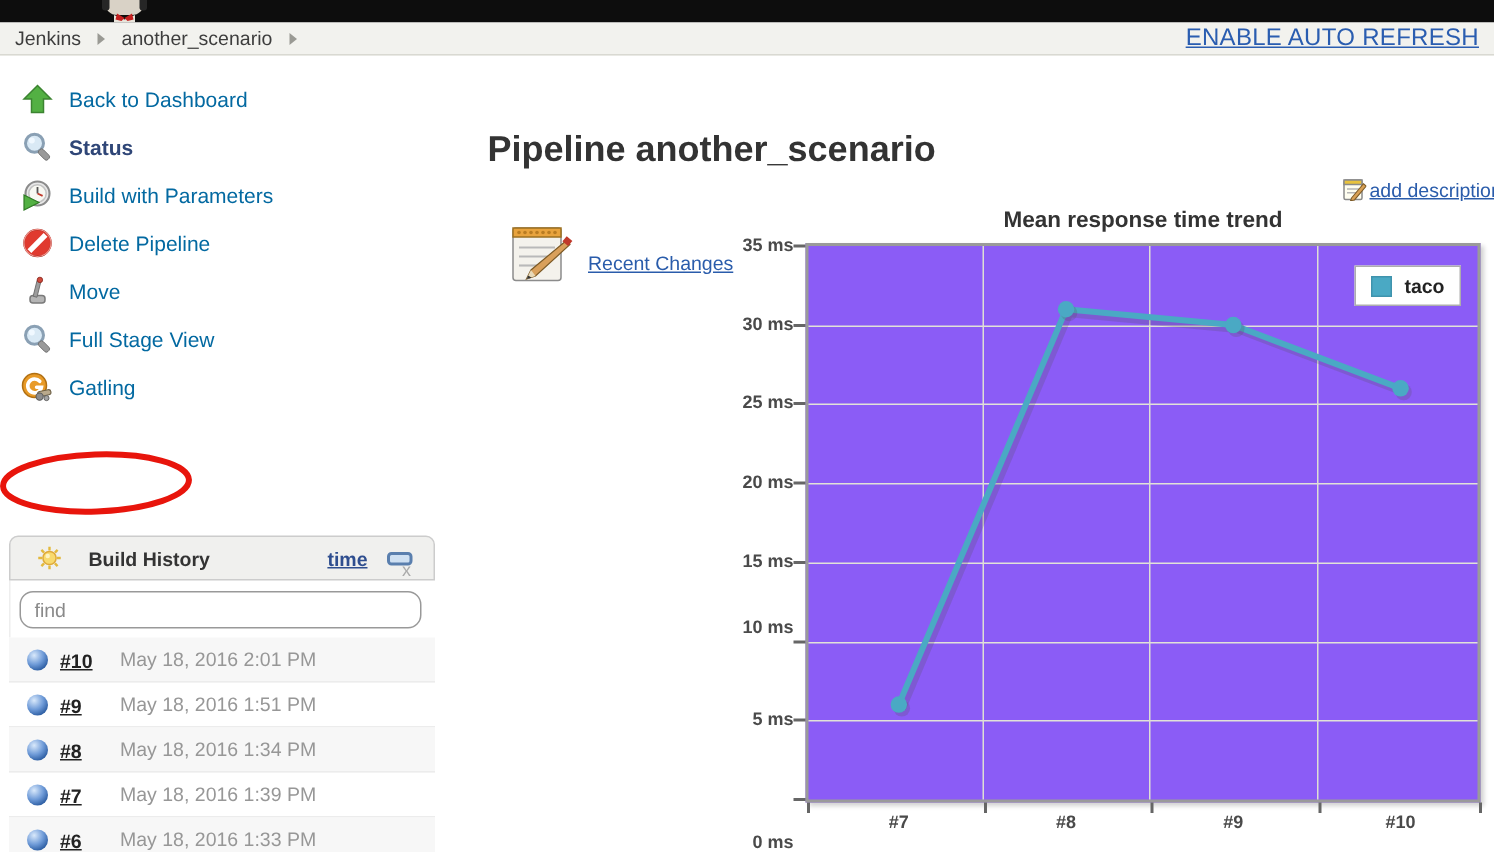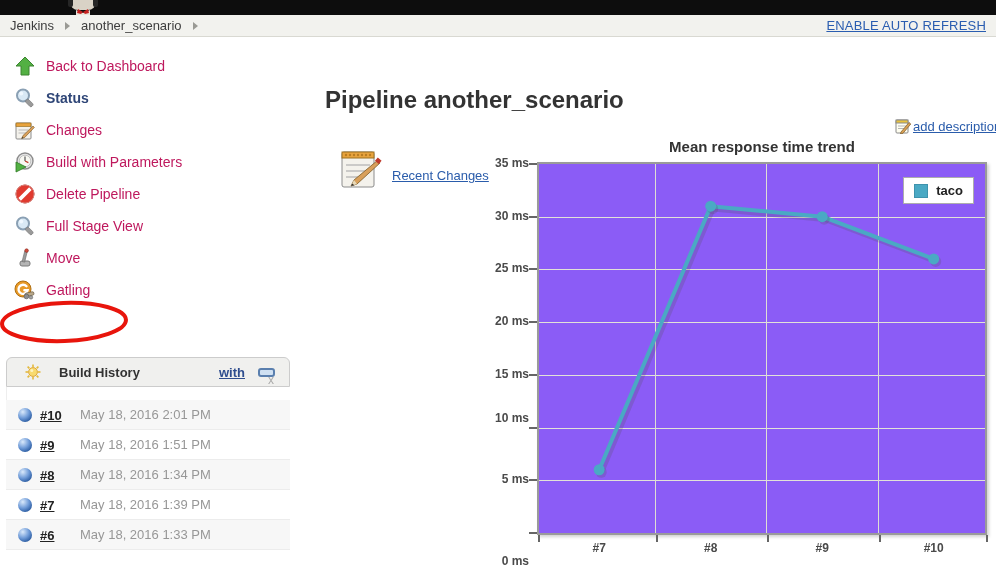--- a/index.html
+++ b/index.html
@@ -18,32 +18,32 @@
     background:#f2f2ee; border-bottom:1px solid #d9d9d2;
     display:flex; align-items:center; padding:0 10px; font-size:13px; color:#444;
   }
   .crumb { color:#3d3d3d; cursor:pointer; }
   .crumb-sep {
     width:0; height:0; border-left:5px solid #9a9a94;
     border-top:4px solid transparent; border-bottom:4px solid transparent;
     margin:0 11px; display:inline-block;
   }
   .auto-refresh {
-    margin-left:auto; font-size:13px; color:#2a5db0; text-decoration:underline;
+    margin-left:auto; font-size:16px; color:#2a5db0; text-decoration:underline;
     letter-spacing:.2px; cursor:pointer;
   }
 
   
   .side-nav { position:absolute; left:0; top:50px; width:300px; }
   .task {
     display:flex; align-items:center; height:32px; padding-left:14px; cursor:pointer;
   }
   .task .ticon { width:22px; height:22px; margin-right:10px; flex:0 0 22px; }
   .task .ticon svg { width:22px; height:22px; display:block; }
-  .task a { font-size:14px; color:#be185d; }
+  .task a { font-size:14px; color:#0369a1; }
   .task.active a { font-weight:bold; color:#2f4677; }
   .red-annotation { position:absolute; left:-6px; top:297px; pointer-events:none; }
 
   
   .bh-panel { position:absolute; left:6px; top:357px; width:284px; }
   .bh-header {
     height:30px; background:#f0f0ee; border:1px solid #ccc; border-radius:6px 6px 0 0;
     display:flex; align-items:center; padding:0 12px; position:relative;
   }
   .bh-header .hicon { width:16px; height:16px; margin-left:6px; margin-right:18px; }
@@ -162,33 +162,20 @@
           <circle cx="9" cy="8.5" r="6" fill="#d9e9f5" stroke="#8aa0b4" stroke-width="2"></circle>
           <circle cx="7.2" cy="6.6" r="2" fill="#f0f8ff"></circle>
           <rect x="12.5" y="11.5" width="8.5" height="4" rx="1.6" transform="rotate(45 13 13)" fill="#9a9a9a" stroke="#707070" stroke-width="0.6"></rect>
         </svg>
       </span>
       <a>Status</a>
     </div>
     <div class="task">
       <span class="ticon">
         <svg viewBox="0 0 22 22">
-          <rect x="2" y="4" width="15" height="16" rx="1" fill="#f4f2ec" stroke="#8c8c8c"></rect>
-          <rect x="2" y="4" width="15" height="3.4" fill="#e8a33d" stroke="#9c7020" stroke-width="0.7"></rect>
-          <line x1="4.5" y1="11" x2="14.5" y2="11" stroke="#b9b9b9"></line>
-          <line x1="4.5" y1="14" x2="14.5" y2="14" stroke="#b9b9b9"></line>
-          <polygon points="19,7 9,16.5 7.6,19.6 10.8,18.4 20.4,8.4" fill="#d9a05b" stroke="#7c5a26" stroke-width="0.6"></polygon>
-          <polygon points="7.6,19.6 8.3,18 9.6,19" fill="#333"></polygon>
-        </svg>
-      </span>
-      <a>Changes</a>
-    </div>
-    <div class="task">
-      <span class="ticon">
-        <svg viewBox="0 0 22 22">
           <circle cx="11" cy="10" r="8" fill="#e8e8e8" stroke="#8c8c8c" stroke-width="1.4"></circle>
           <circle cx="11" cy="10" r="5.8" fill="#f8f8f2" stroke="#c2c2c2"></circle>
           <line x1="11" y1="10" x2="11" y2="5.6" stroke="#555" stroke-width="1.2"></line>
           <line x1="11" y1="10" x2="14.4" y2="11.6" stroke="#c0392b" stroke-width="1.2"></line>
           <polygon points="2,11 12,16 2,21" fill="#53b043" stroke="#2f7a24" stroke-width="0.8"></polygon>
         </svg>
       </span>
       <a>Build with Parameters</a>
     </div>
     <div class="task">
@@ -197,36 +184,36 @@
           <circle cx="11" cy="11" r="9" fill="#e03a2f" stroke="#9c1f16" stroke-width="1"></circle>
           <circle cx="11" cy="11" r="9" fill="none" stroke="#f4978f" stroke-width="0.8"></circle>
           <rect x="3.4" y="9.2" width="15.2" height="3.6" transform="rotate(-45 11 11)" fill="#fff"></rect>
         </svg>
       </span>
       <a>Delete Pipeline</a>
     </div>
     <div class="task">
       <span class="ticon">
         <svg viewBox="0 0 22 22">
+          <rect x="6" y="14" width="10" height="5" rx="2" fill="#b5b5b5" stroke="#7a7a7a"></rect>
+          <rect x="9.4" y="4" width="2.6" height="11" transform="rotate(14 10.7 9.5)" fill="#9c9c9c" stroke="#6e6e6e" stroke-width="0.6"></rect>
+          <circle cx="12.6" cy="3.6" r="1.8" fill="#d04a3c" stroke="#8c2a20" stroke-width="0.6"></circle>
+        </svg>
+      </span>
+      <a>Move</a>
+    </div>
+    <div class="task">
+      <span class="ticon">
+        <svg viewBox="0 0 22 22">
           <circle cx="9" cy="8.5" r="6" fill="#d9e9f5" stroke="#8aa0b4" stroke-width="2"></circle>
           <circle cx="7.2" cy="6.6" r="2" fill="#f0f8ff"></circle>
           <rect x="12.5" y="11.5" width="8.5" height="4" rx="1.6" transform="rotate(45 13 13)" fill="#9a9a9a" stroke="#707070" stroke-width="0.6"></rect>
         </svg>
       </span>
       <a>Full Stage View</a>
-    </div>
-    <div class="task">
-      <span class="ticon">
-        <svg viewBox="0 0 22 22">
-          <rect x="6" y="14" width="10" height="5" rx="2" fill="#b5b5b5" stroke="#7a7a7a"></rect>
-          <rect x="9.4" y="4" width="2.6" height="11" transform="rotate(14 10.7 9.5)" fill="#9c9c9c" stroke="#6e6e6e" stroke-width="0.6"></rect>
-          <circle cx="12.6" cy="3.6" r="1.8" fill="#d04a3c" stroke="#8c2a20" stroke-width="0.6"></circle>
-        </svg>
-      </span>
-      <a>Move</a>
     </div>
     <div class="task">
       <span class="ticon">
         <svg viewBox="0 0 22 22">
           <circle cx="9" cy="10" r="8" fill="#e89a27" stroke="#b06f12" stroke-width="1"></circle>
           <path d="M12.5 7.2 A4.6 4.6 0 1 0 13.6 11.2 L10.4 11.2" fill="none" stroke="#fff" stroke-width="2.4" stroke-linecap="round"></path>
           <rect x="11" y="13.5" width="9" height="3.4" rx="1.6" transform="rotate(-12 15 15)" fill="#b9a98c" stroke="#6e6046" stroke-width="0.7"></rect>
           <circle cx="12.4" cy="17.4" r="2.4" fill="#8c8c8c" stroke="#5c5c5c" stroke-width="0.7"></circle>
           <circle cx="17" cy="18.4" r="1.7" fill="#a5a5a5" stroke="#5c5c5c" stroke-width="0.6"></circle>
         </svg>
@@ -249,24 +236,25 @@
           <line x1="13" y1="8" x2="15.5" y2="8"></line>
         <line x1="2.6" y1="2.6" x2="4.4" y2="4.4"></line>
           <line x1="11.6" y1="11.6" x2="13.4" y2="13.4"></line>
         <line x1="2.6" y1="13.4" x2="4.4" y2="11.6"></line>
           <line x1="11.6" y1="4.4" x2="13.4" y2="2.6"></line>
       </g>
       <circle cx="8" cy="8" r="4.4" fill="#f8da6e" stroke="#dfa93a" stroke-width="1"></circle>
       <circle cx="6.8" cy="6.6" r="1.5" fill="#fdf3c2"></circle>
     </svg>
     <span class="bh-title">Build History</span>
-    <a class="bh-trend">with</a>
+    <a class="bh-trend">time</a>
     <span class="collapse-pill"></span>
   </div>
   <div class="bh-findrow">
+    <input class="bh-find" placeholder="find" style="">
     <span class="bh-clear">x</span>
   </div>
   <div class="bh-rows" id="bh-rows">
       <div class="bh-row shaded">
         <span class="bh-ball"></span>
         <a class="bh-id">#10</a>
         <div class="bh-date">May 18, 2016 2:01 PM</div>
       </div>
       <div class="bh-row">
         <span class="bh-ball"></span>

